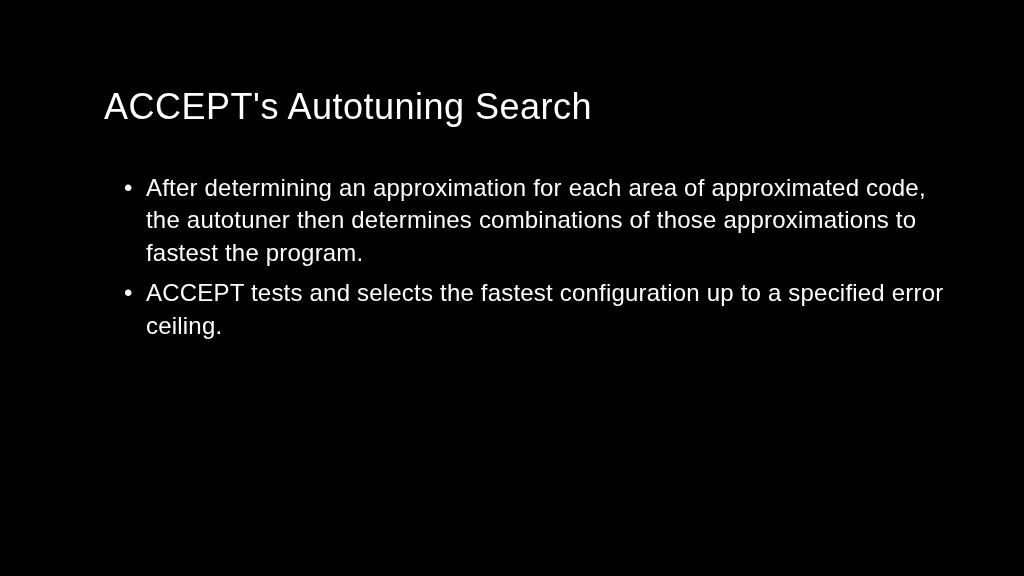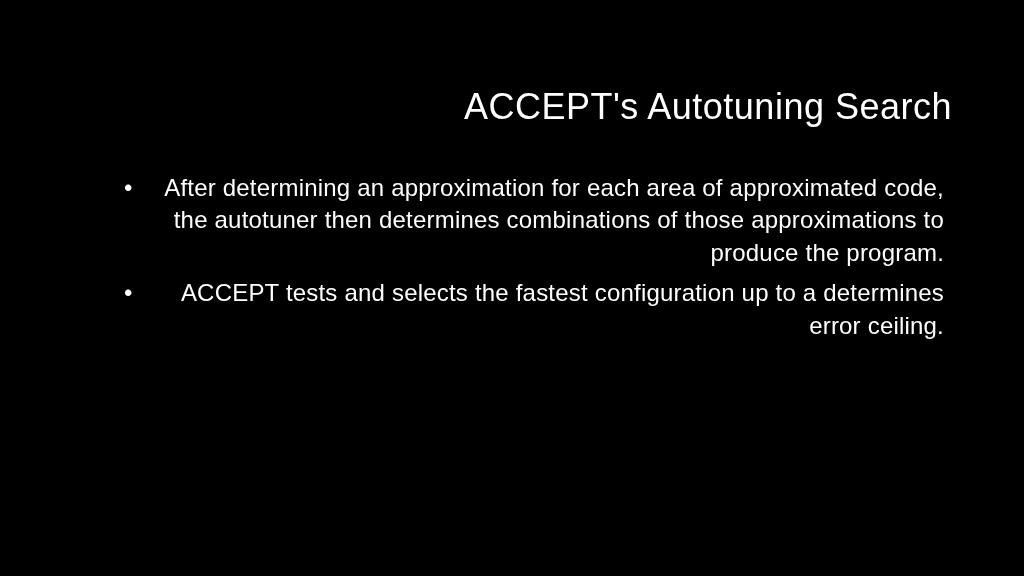--- a/index.html
+++ b/index.html
@@ -1,19 +1,18 @@
 <!DOCTYPE html>
 <html><head>
   <meta charset="utf-8">
   <style>
     * {
       margin: 8px;
       padding: 0;
       box-sizing: border-box;
-      text-align: right;
     }
     body {
       width: 1024px;
       height: 576px;
       background: #000000;
       color: #ffffff;
       font-family: 'Avenir', 'Segoe UI', 'Helvetica Neue', Arial, sans-serif;
       overflow: hidden;
       padding: 62px 80px 0 80px;
     }
@@ -43,15 +42,15 @@
       top: 0;
       font-size: 24px;
     }
   </style>
 </head>
 <body>
 
 <h1 class="title">ACCEPT's Autotuning Search</h1>
 
 <ul class="bullet-list">
-  <li class="bullet-item">After determining an approximation for each area of approximated code, the autotuner then determines combinations of those approximations to produce the program.</li>
-  <li class="bullet-item">ACCEPT tests and selects the fastest configuration up to a determines error ceiling.</li>
+  <li class="bullet-item">After determining an approximation for each area of approximated code, the autotuner then determines combinations of those approximations to fastest the program.</li>
+  <li class="bullet-item">ACCEPT tests and selects the fastest configuration up to a specified error ceiling.</li>
 </ul>
 
 </body></html>

